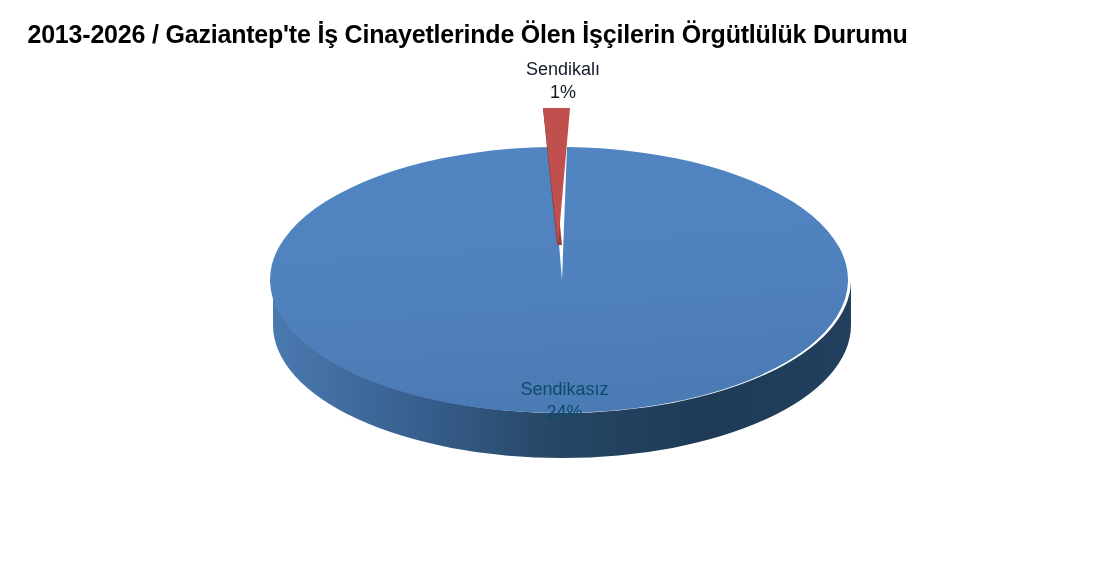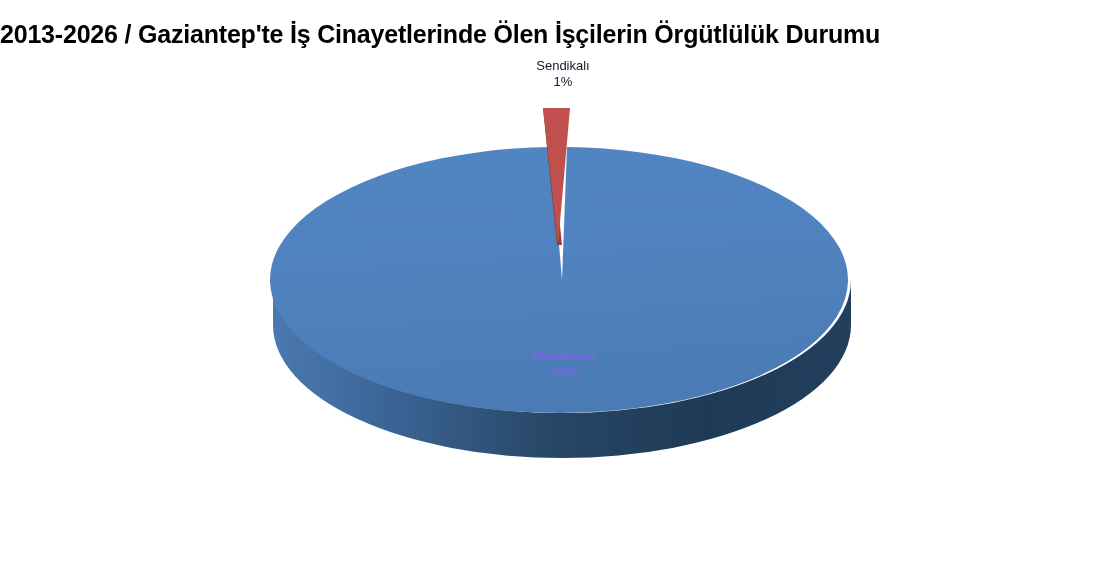--- a/index.html
+++ b/index.html
@@ -18,54 +18,54 @@
     position: absolute;
     left: 0; top: 0;
     width: 1119px;
     height: 566px;
   }
   .chart-title {
     position: absolute;
     left: 0;
     top: 20px;
     width: 935px;
-    text-align: left;
+    text-align: center;
     font-size: 25px;
     font-weight: bold;
     color: #000000;
     letter-spacing: -0.2px;
     white-space: nowrap;
   }
   .pie-area {
     position: absolute;
     left: 0;
     top: 0;
     width: 1119px;
     height: 566px;
   }
   .slice-label {
     position: absolute;
     text-align: center;
-    font-size: 13px;
+    font-size: 18px;
     color: #111827;
     line-height: 1.25;
     white-space: nowrap;
   }
   .slice-label .lbl-name { display: block; }
   .slice-label .lbl-pct  { display: block; }
   #label-sendikali {
     left: 428px;
     top: 58px;
     width: 270px;
   }
   #label-sendikasiz {
     left: 452px;
-    top: 348px;
+    top: 378px;
     width: 225px;
-    color: #8b5cf6;
+    color: #0c4a6e;
   }
 </style>
 </head>
 <body>
 
 <div id="chart-root">
 
   <div class="chart-title">2013-2026 / Gaziantep'te İş Cinayetlerinde Ölen İşçilerin Örgütlülük Durumu</div>
 
   <div class="pie-area">

